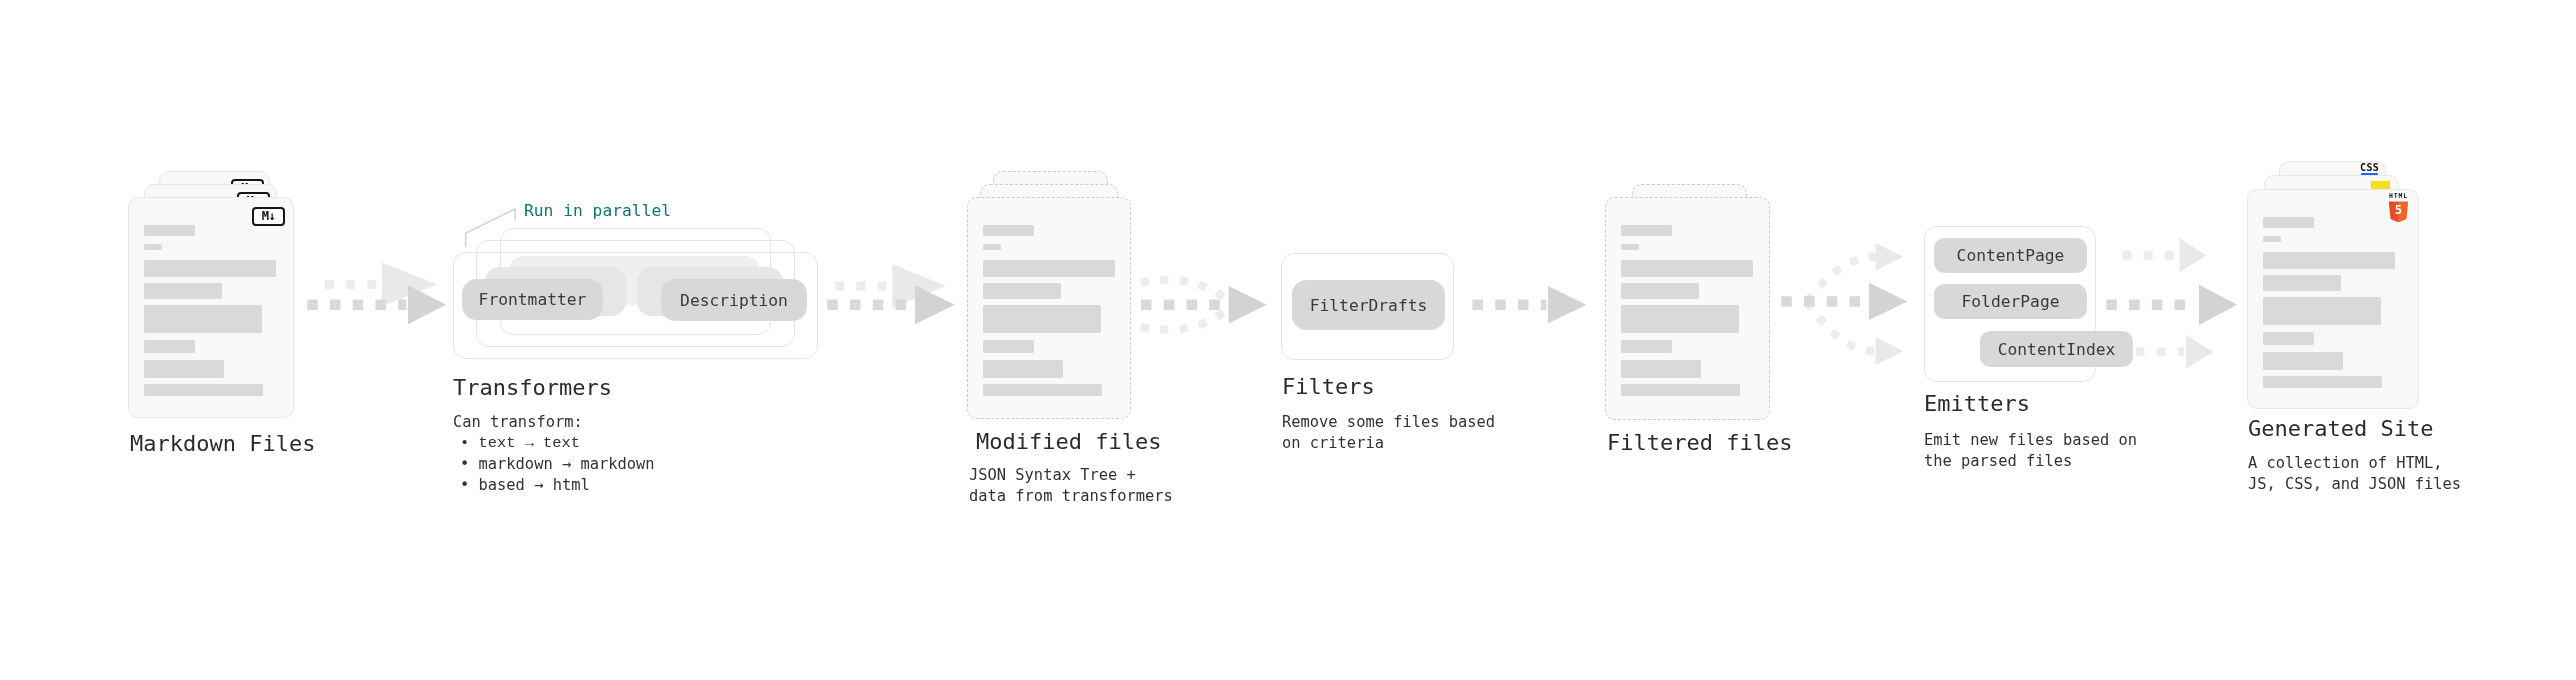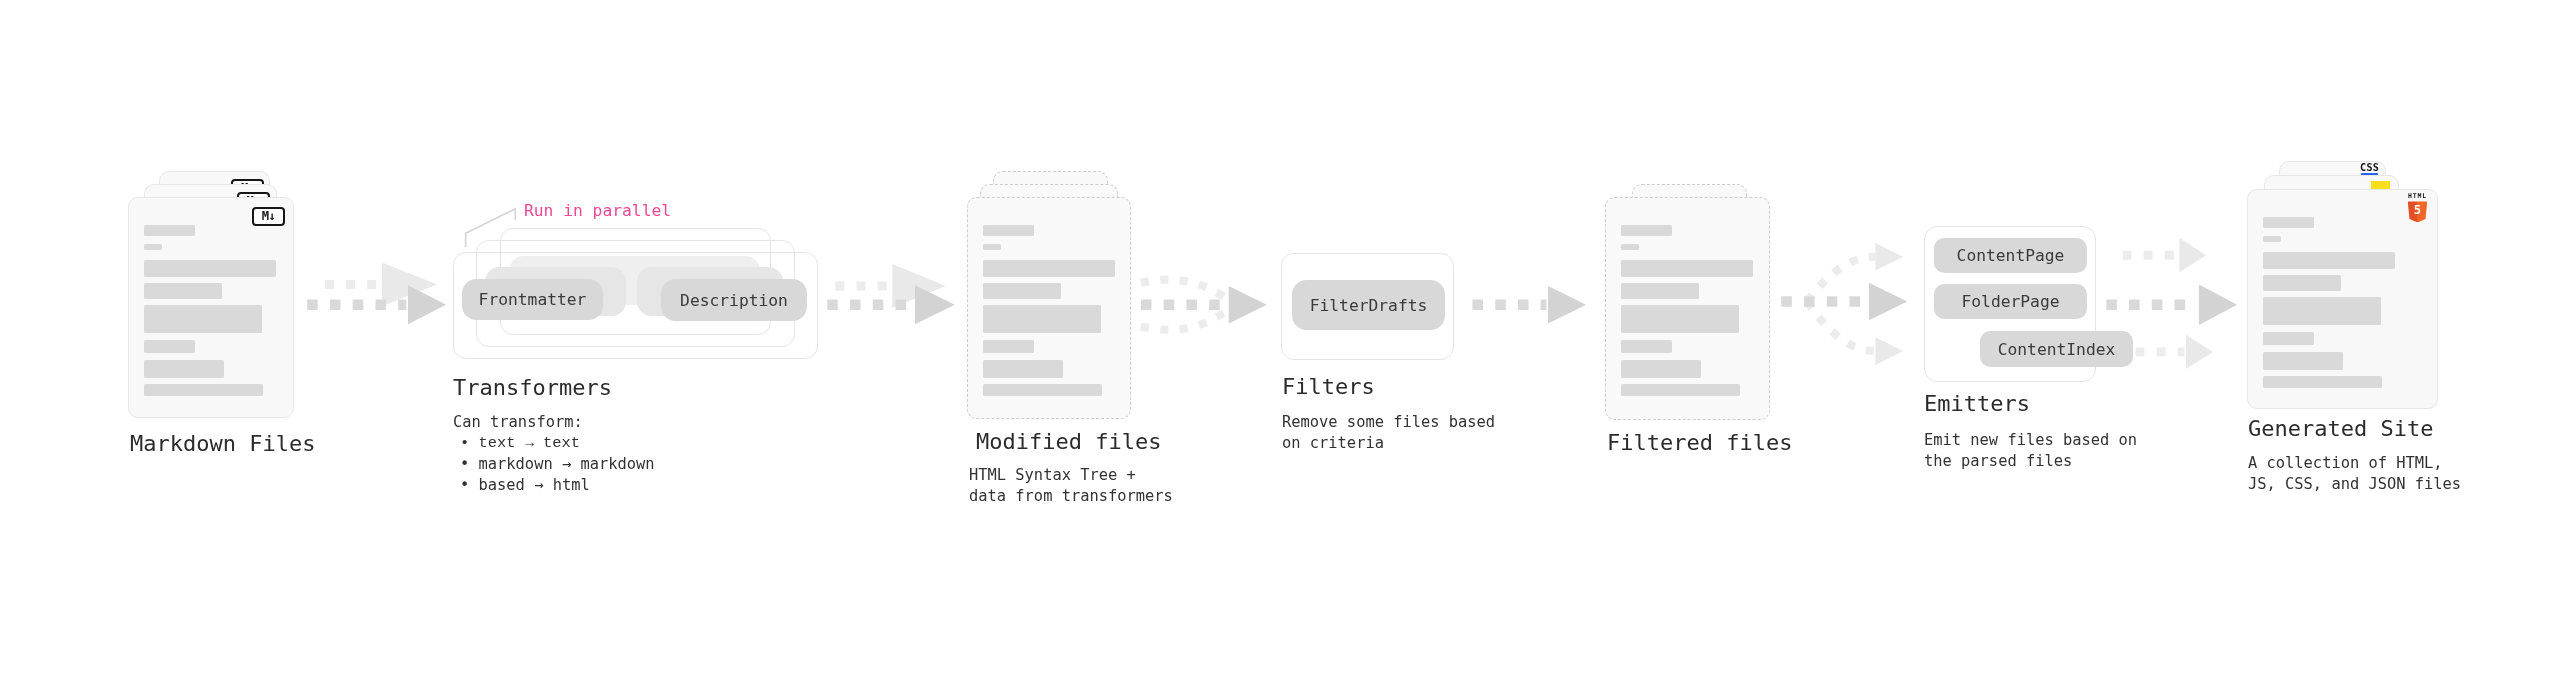--- a/index.html
+++ b/index.html
@@ -34,21 +34,21 @@
   .box.white{background:#ffffff;}
   .pill{position:absolute;background:#d8d8d8;border-radius:14.6px;display:flex;align-items:center;
     justify-content:center;font-size:16.3px;color:#3a3a3a;z-index:3;}
   .pill.ghost1{background:#e6e6e6;z-index:2;}
   .pill.ghost2{background:#efefef;z-index:1;}
   .pill.small{border-radius:10.6px;}
 
   
   .title{position:absolute;font-size:22px;line-height:24.4px;color:#2b2b2b;white-space:pre;}
   .body-text{position:absolute;font-size:15.4px;line-height:21px;color:#323232;white-space:pre-line;}
-  .note{position:absolute;font-size:16.3px;color:#ec4899;white-space:pre;}
+  .note{position:absolute;font-size:16.3px;color:#0f766e;white-space:pre;}
   .stack-layer{z-index:1}.stack-layer2{z-index:2}.stack-layer3{z-index:3}
 </style>
 </head>
 <body>
 
 <div id="canvas">
 
   <svg id="connectors" width="2576" height="681" viewBox="0 0 3170 838">
 
     <g>
@@ -158,21 +158,21 @@
       <div class="bar" style="top:27px;width:51px;height:11.4px;"></div>
       <div class="bar" style="top:46px;width:18px;height:5.7px;"></div>
       <div class="bar" style="top:62px;width:132px;height:17px;"></div>
       <div class="bar" style="top:85px;width:78px;height:16.3px;"></div>
       <div class="bar" style="top:107px;width:118px;height:28.4px;"></div>
       <div class="bar" style="top:142px;width:51px;height:13px;"></div>
       <div class="bar" style="top:162px;width:80px;height:18px;"></div>
       <div class="bar" style="top:186px;width:119px;height:12.2px;"></div>
     </div>
     <div class="title" style="left:976px;top:430px;">Modified files</div>
-    <div class="body-text" style="left:969px;top:465px;">HTML Syntax Tree +
+    <div class="body-text" style="left:969px;top:465px;">JSON Syntax Tree +
 data from transformers</div>
   </div>
 
   <div>
     <div class="box white" style="left:1281px;top:253px;width:173px;height:107px;"></div>
     <div class="pill" style="left:1292px;top:280px;width:153px;height:50px;">FilterDrafts</div>
     <div class="title" style="left:1282px;top:375px;">Filters</div>
     <div class="body-text" style="left:1282px;top:412px;">Remove some files based
 on criteria</div>
   </div>
@@ -205,21 +205,21 @@
   <div>
     <div class="card stack-layer" style="left:2279px;top:161px;width:107px;height:221px;">
       <div class="css-badge" style="top:3.3px;right:4.9px;">
         <div class="word">CSS</div>
         <div class="ubar" style="background:#2862fe;"></div>
       </div>
     </div>
     <div class="card stack-layer2" style="left:2264px;top:175px;width:135px;height:221px;">
       <div class="js-badge" style="top:4.9px;right:8.1px;background:#f7df1e;"></div>
     </div>
-    <div class="card stack-layer3" style="left:2247px;top:189px;width:191px;height:220px;">
+    <div class="card stack-layer3" style="left:2247px;top:189px;width:172px;height:220px;">
       <div class="h5-badge" style="top:3.3px;right:9px;">
         <div class="word">HTML</div>
         <div class="shield" style="background:linear-gradient(90deg,#e44d26 50%,#f16529 50%);">5</div>
       </div>
       <div class="bar" style="top:27px;width:51px;height:11.4px;"></div>
       <div class="bar" style="top:46px;width:18px;height:5.7px;"></div>
       <div class="bar" style="top:62px;width:132px;height:17px;"></div>
       <div class="bar" style="top:85px;width:78px;height:16.3px;"></div>
       <div class="bar" style="top:107px;width:118px;height:28.4px;"></div>
       <div class="bar" style="top:142px;width:51px;height:13px;"></div>

